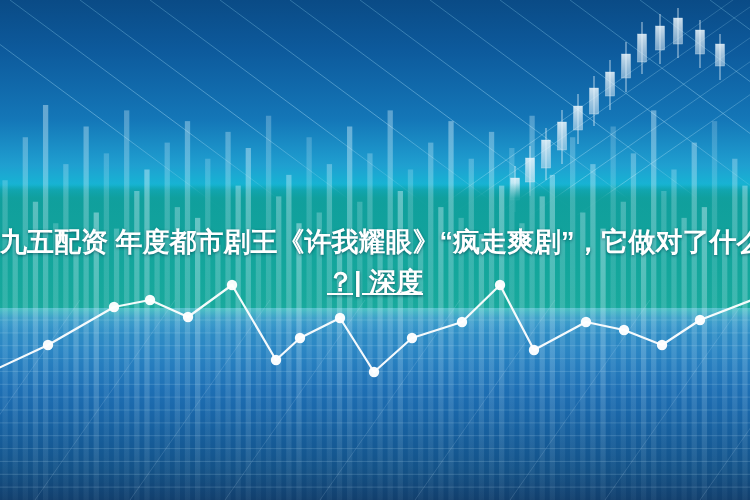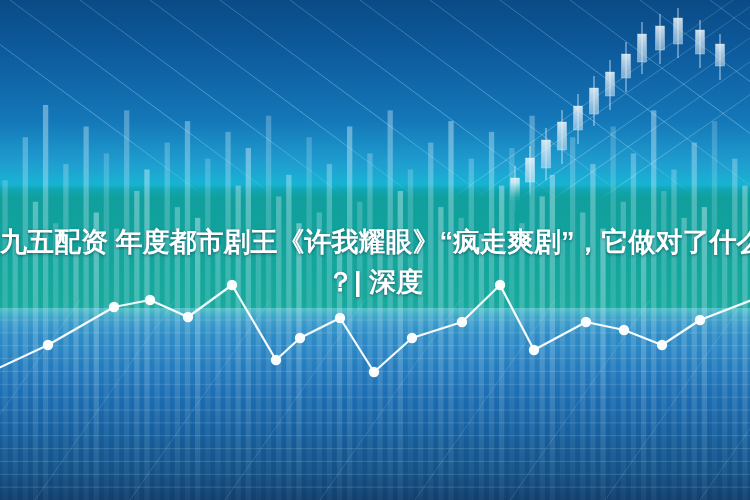--- a/index.html
+++ b/index.html
@@ -54,20 +54,21 @@
     font-size: 27px;
     font-weight: 700;
     line-height: 40px;
     letter-spacing: 0px;
     text-shadow: 0 1px 3px rgba(2,40,60,0.55);
     white-space: nowrap;
   }
   #title-line-2 {
     display: block;
     white-space: nowrap;
+    text-decoration: underline;
   }
   #title-line-1 {
     display: block;
     white-space: nowrap;
     transform: scaleX(1.0);
   }
 </style>
 </head>
 <body>
 

